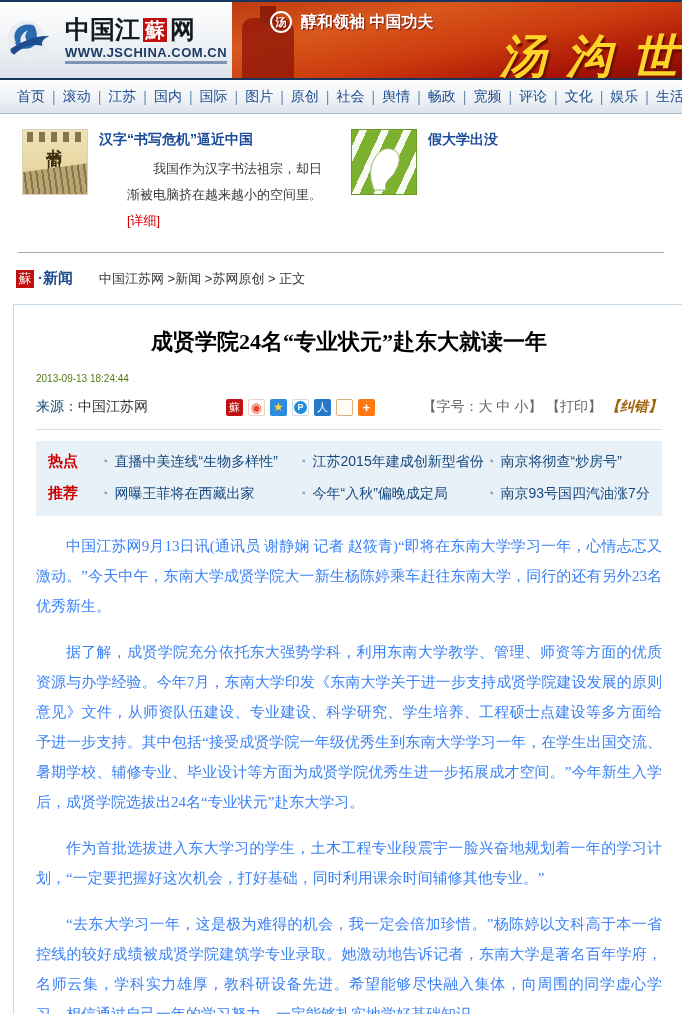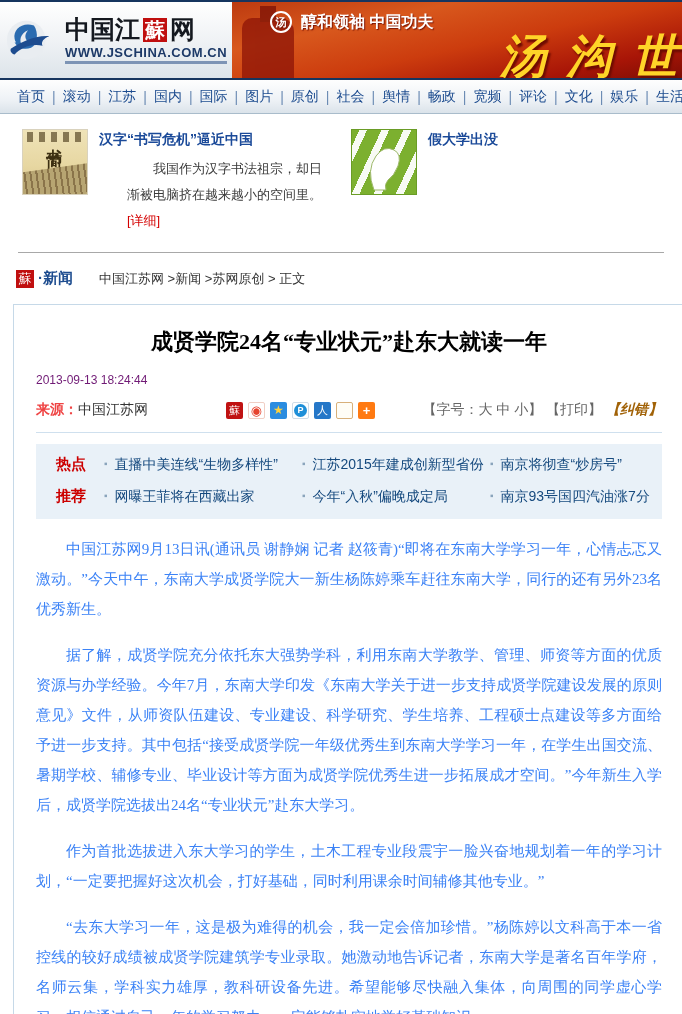--- a/index.html
+++ b/index.html
@@ -73,23 +73,23 @@
 
   
   .content-box {
     margin:6px 0 0 13px; border:1px solid #c6d9e8; border-right:none;
     padding:0 20px 0 22px; min-height:748px; background:#fff;
   }
   .article-title {
     text-align:center; font-family:"Liberation Serif", serif; font-weight:bold;
     font-size:22px; color:#000; margin:22px 0 0; line-height:30px;
   }
-  .article-date { font-size:12px; color:#701a75; margin-top:16px; }
+  .article-date { font-size:10px; color:#4d7c0f; margin-top:16px; }
   .meta-row { display:flex; align-items:center; margin-top:14px; font-size:14px; }
-  .src-label { color:#ef4444; font-weight:bold; }
+  .src-label { color:#0c4a6e; font-weight:normal; }
   .src-name { color:#333; }
   .share-group { display:flex; align-items:center; margin-left:78px; gap:5px; }
   .sico { width:17px; height:17px; border-radius:2px; display:inline-flex; align-items:center; justify-content:center; flex:none; cursor:pointer;}
   .sico i { font-style:normal; line-height:1; }
   .sico-su { background:#c01212; color:#fff; font-size:11px; }
   .sico-weibo { background:#fff; border:1px solid #f0cfc5; color:#e6432e; font-size:13px; }
   .sico-qzone { background:#2a8ce0; color:#ffd23e; font-size:12px; }
   .sico-pengyou { background:#fff; border:1px solid #cfdce8; }
   .sico-pengyou i { width:13px; height:13px; background:#1e8fd8; border-radius:50%; color:#fff; font-size:9px; line-height:13px; text-align:center; font-weight:bold; }
   .sico-renren { background:#2577c8; color:#fff; font-size:11px; }
@@ -99,21 +99,21 @@
   .ctrl-group span { cursor:pointer; }
   .ctrl-correct { color:#a16207; font-weight:bold;font-style:italic; }
   .meta-divider { height:1px; background:#cfe0ee; margin-top:13px; }
 
   
   .hotbox {
     background:#e9f1f8; margin-top:11px; padding:11px 0 13px;
     display:grid; grid-template-columns:68px 198px 188px auto; row-gap:13px; align-items:center;
     font-size:14px;
   }
-  .hot-label { color:#cc0000; font-weight:bold; font-size:15px; padding-left:20px; }
+  .hot-label { color:#cc0000; font-weight:bold; font-size:15px; padding-left:12px; }
   .hot-link { color:#15497e; text-decoration:none; }
   .hot-link:before { content:"▪"; color:#8aa4bc; font-size:10px; margin-right:7px; vertical-align:2px; }
 
   
   .article-body { margin-top:8px; }
   .para {
     font-family:"Liberation Serif", serif; font-size:15px; color:#3b82f6;
     line-height:30px; text-indent:2em; text-align:justify; margin:15px 0 16px;
   }
 </style>

